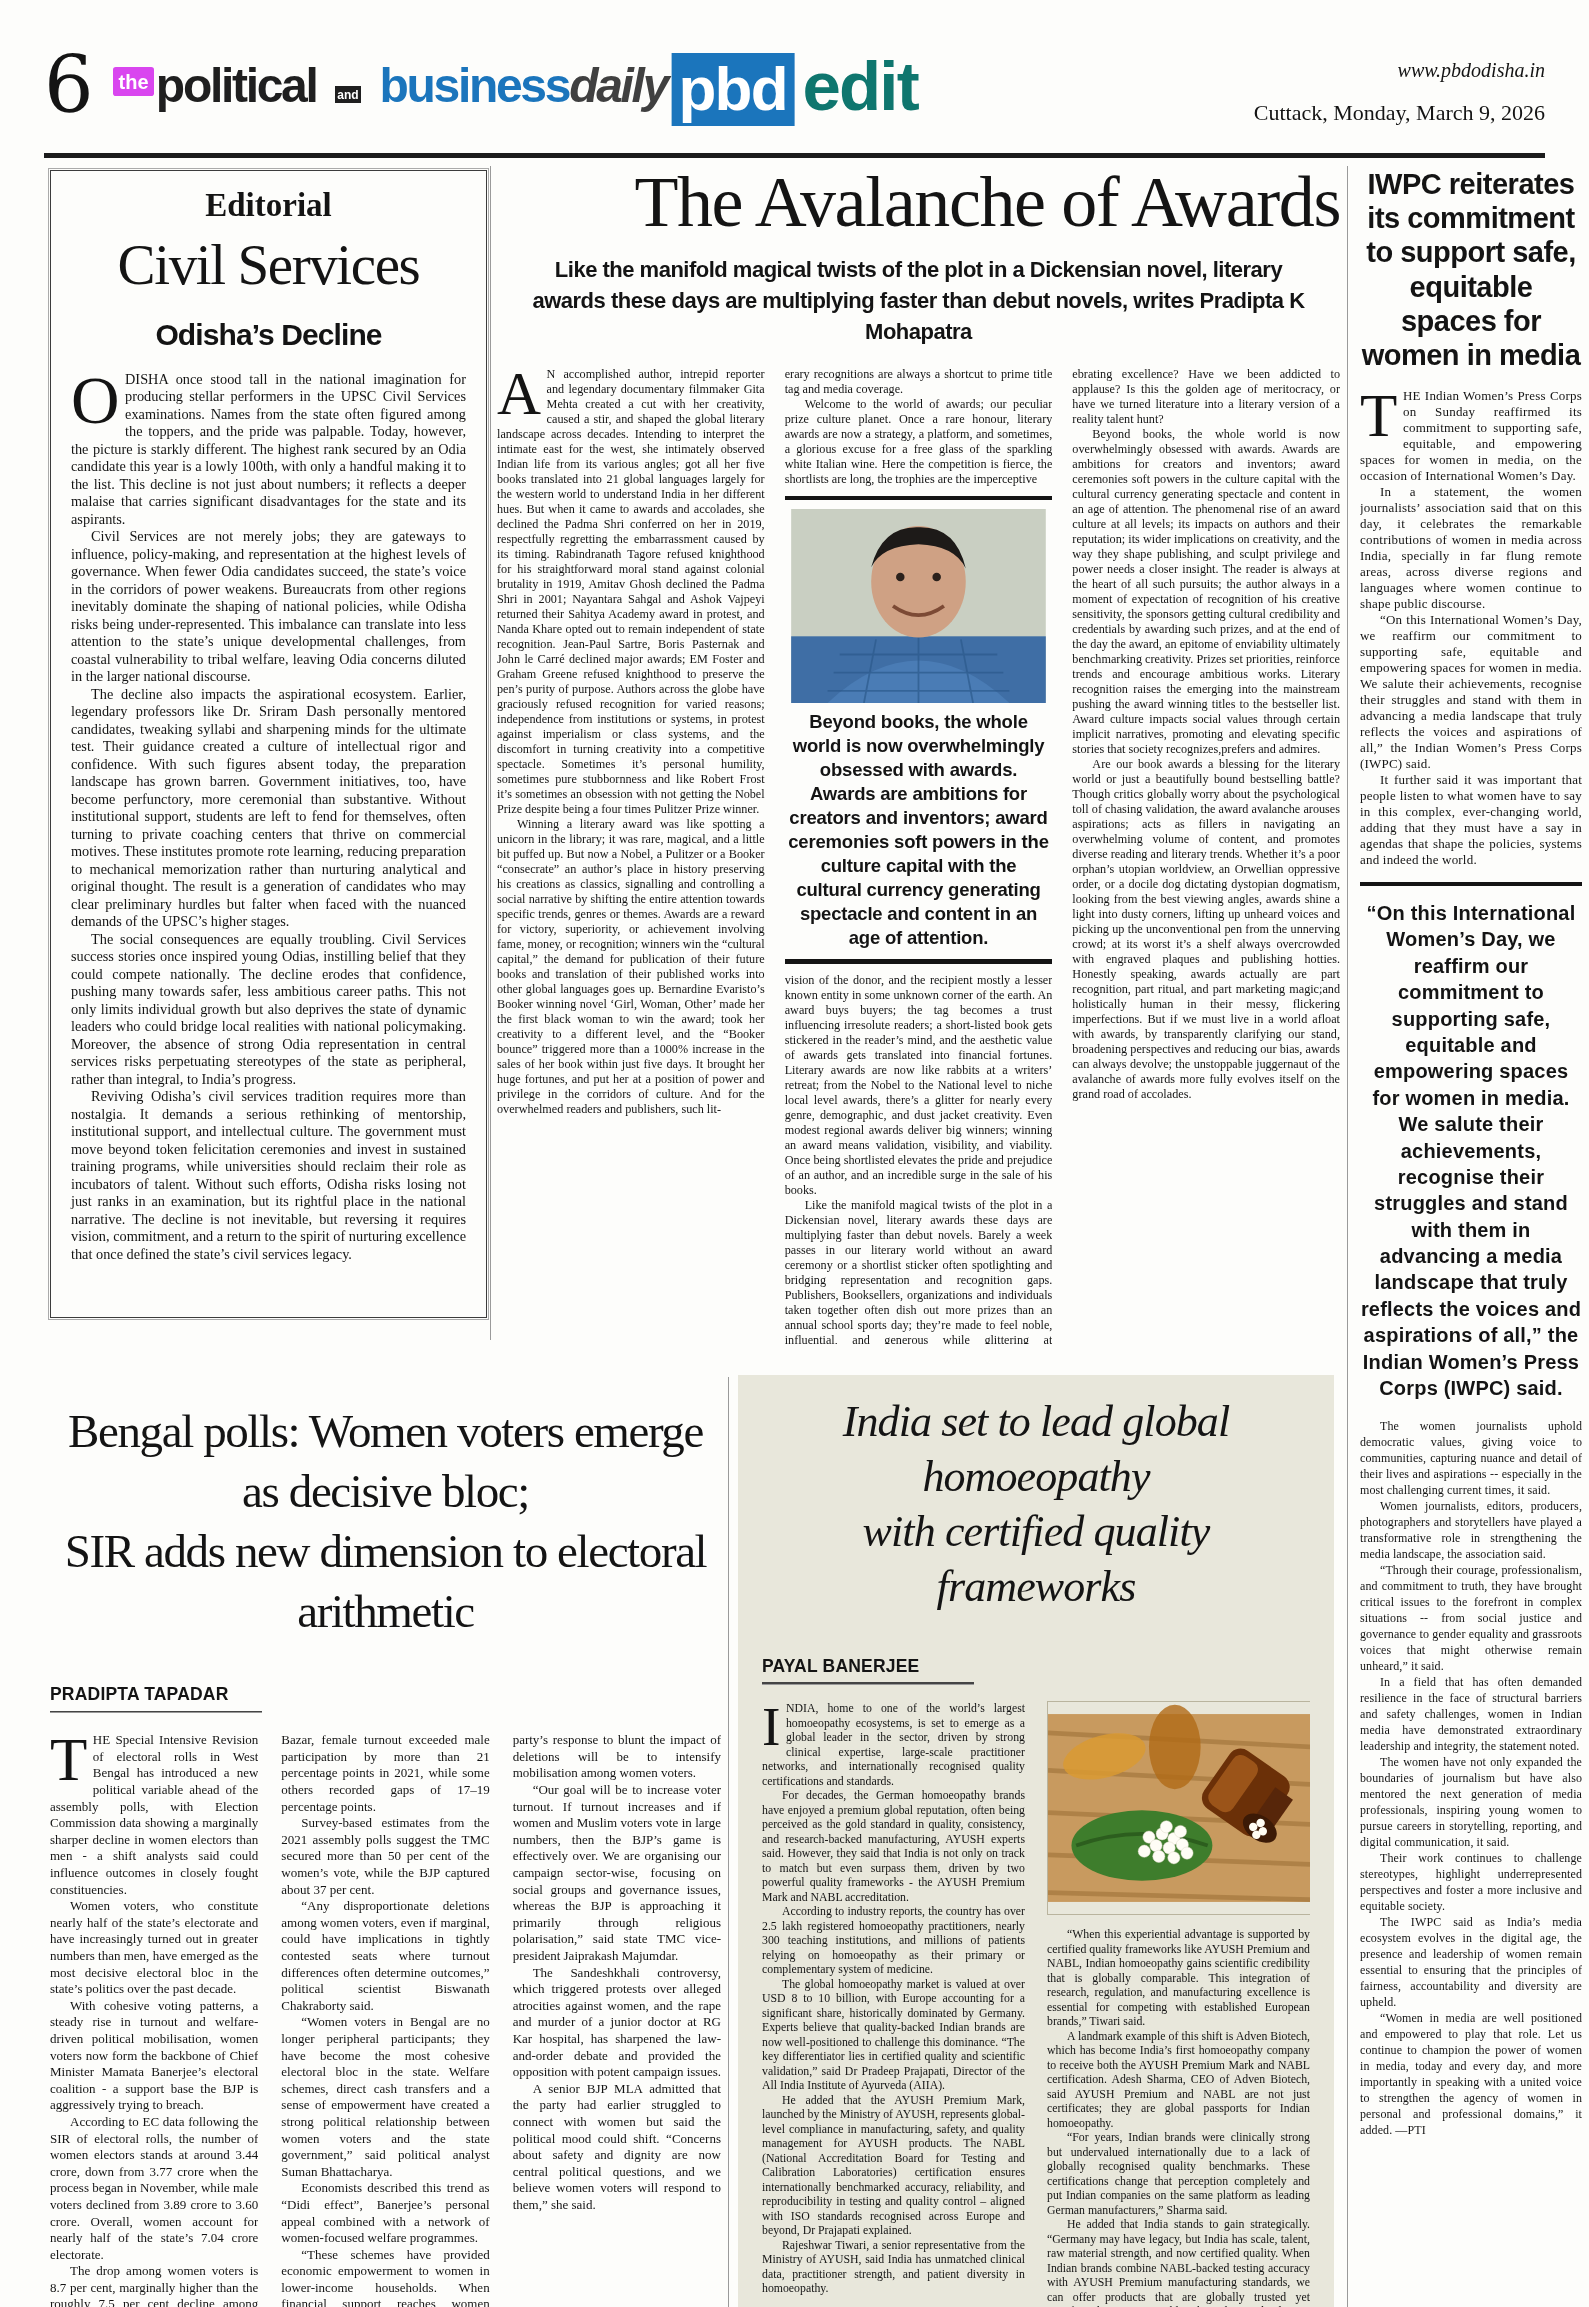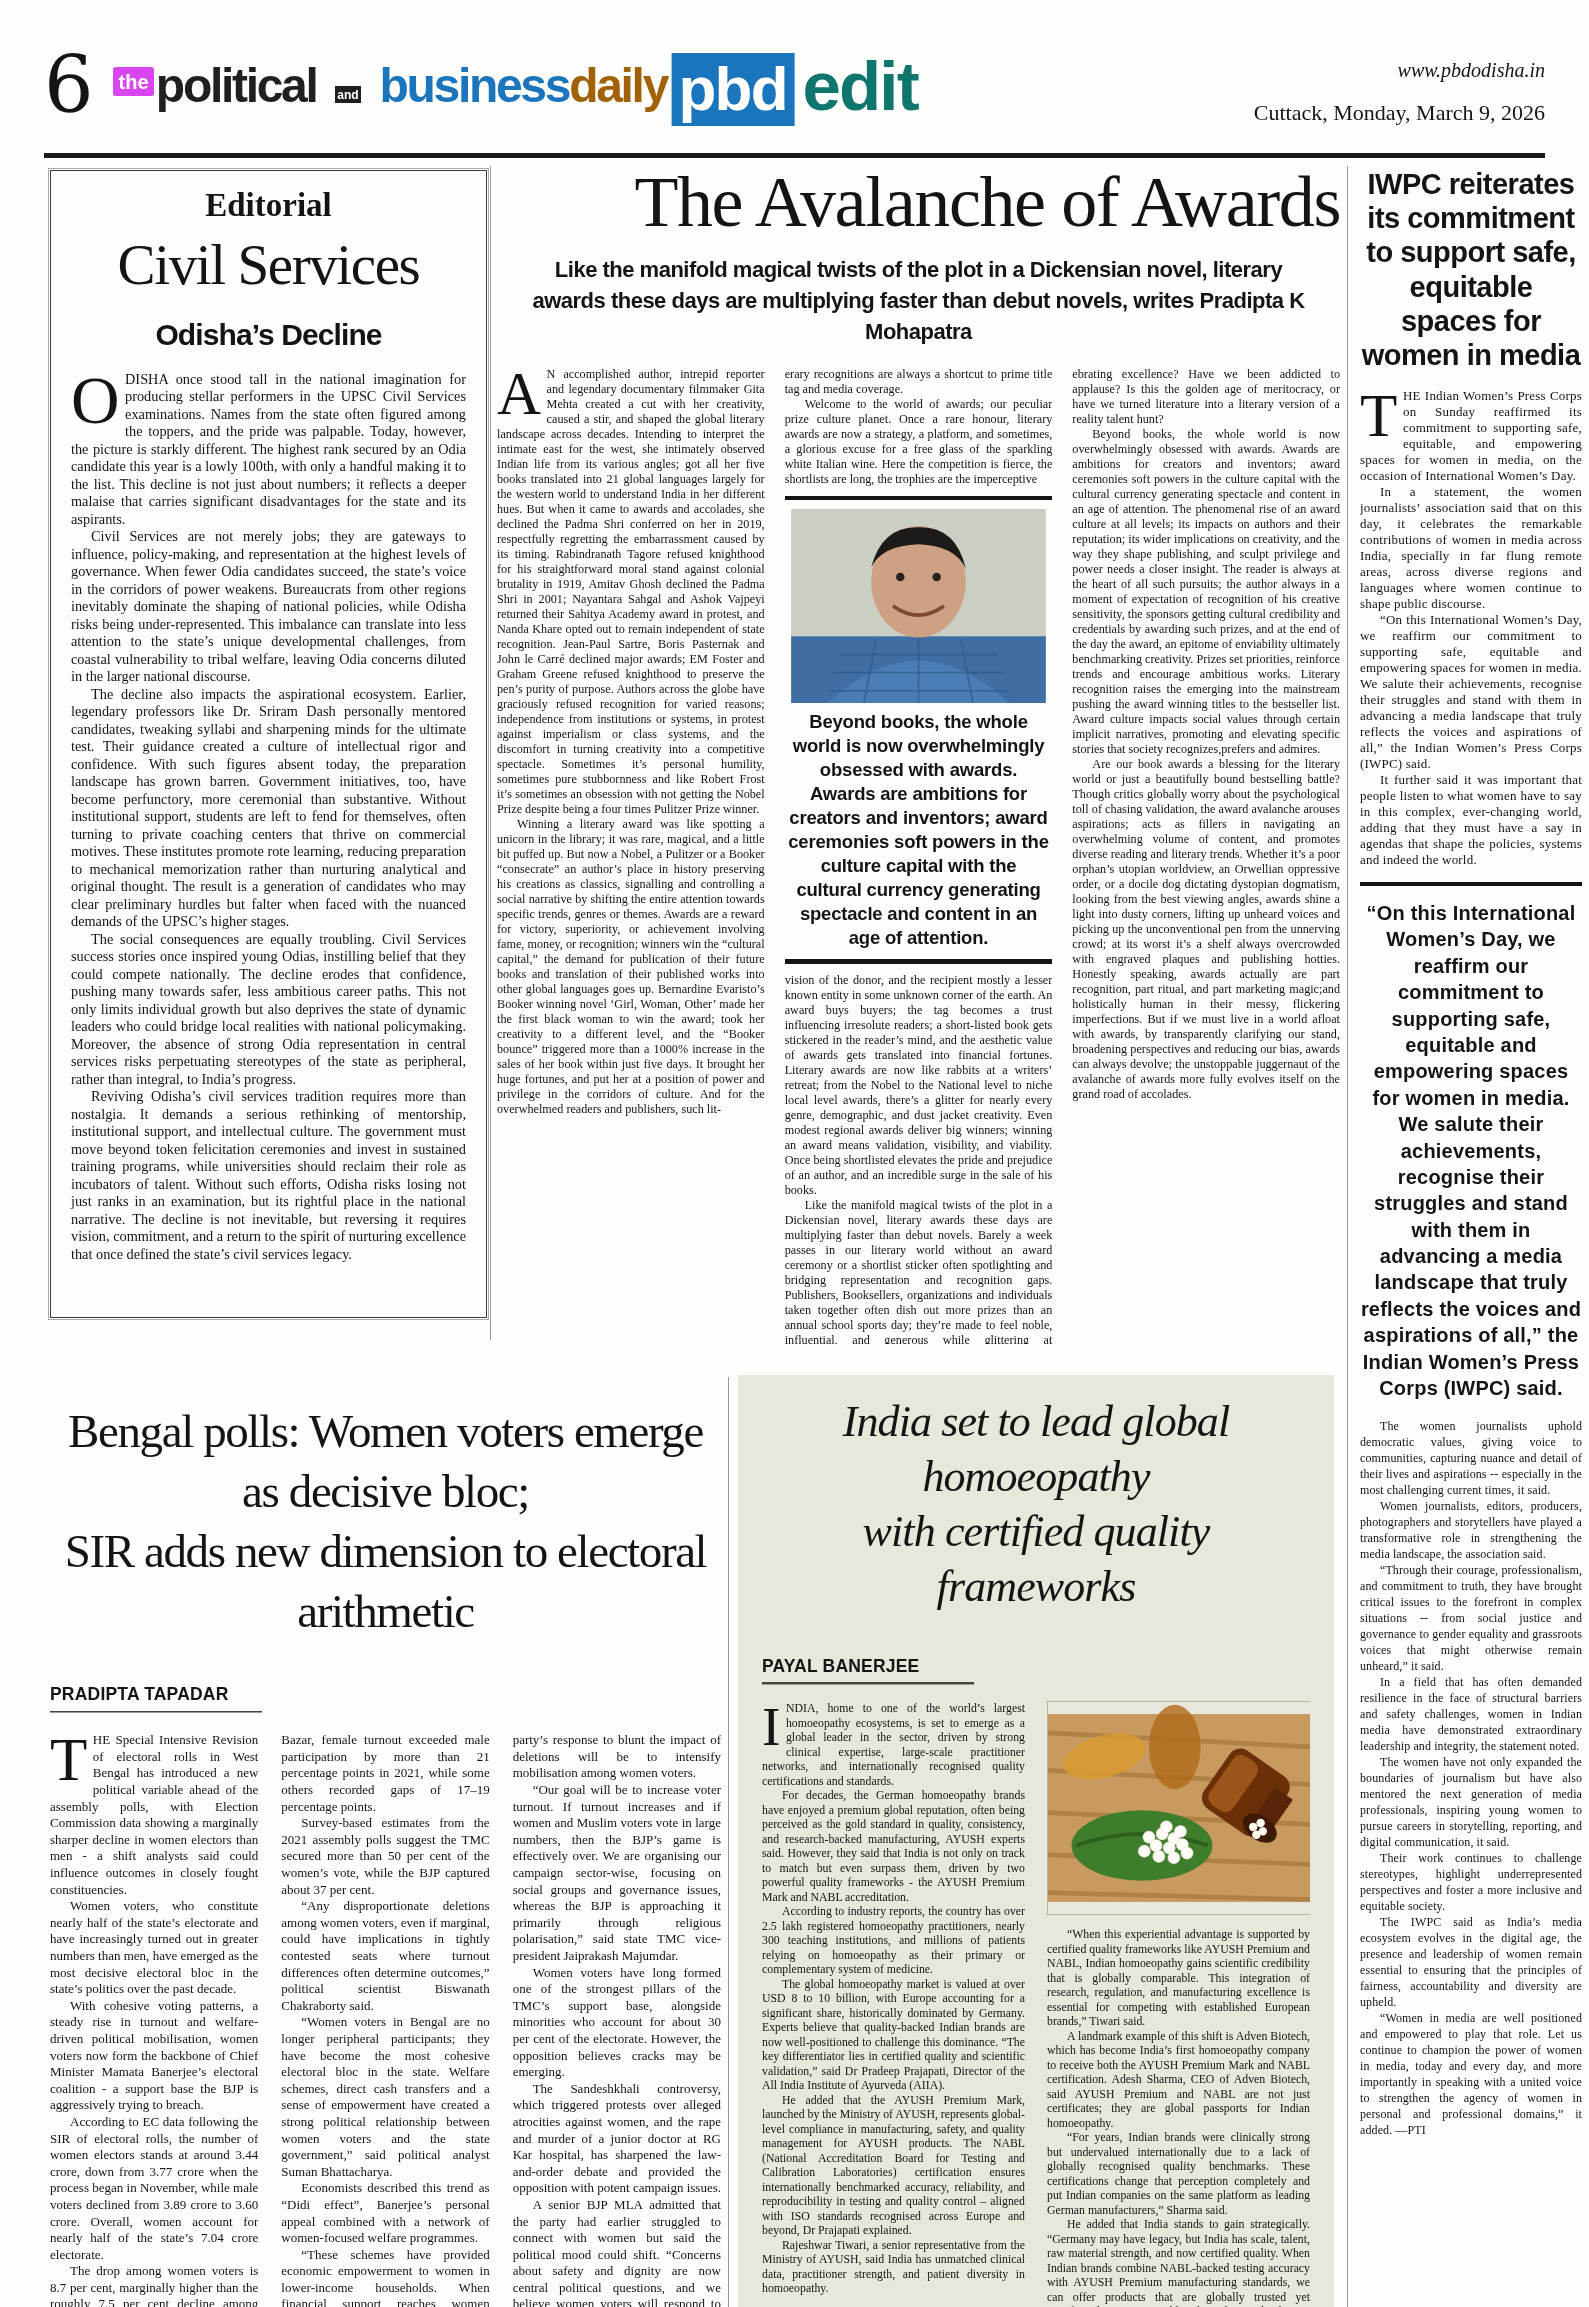--- a/index.html
+++ b/index.html
@@ -6,21 +6,21 @@
   .page{position:relative;width:1589px;height:2452px;background:#fdfdfb;font-family:"Liberation Serif",serif;color:#141414;overflow:hidden;margin:0 auto;}
   
   .masthead{position:absolute;left:44px;top:44px;right:44px;height:108px;}
   .page-num{position:absolute;left:0;top:3.7px;font-size:78px;line-height:74px;font-family:"DejaVu Serif",serif;}
   .logo{position:absolute;left:69px;top:17.5px;}
   .logo-the{display:inline-block;background:#d946ef;color:#fff;font:bold 20px/1 "Liberation Sans",sans-serif;padding:4.6px 5.5px;border-radius:2.8px;vertical-align:13px;}
   .logo-word{font:bold 48px/1 "Liberation Sans",sans-serif;letter-spacing:-2.3px;}
   .logo-political{color:#1f1f1f;}
   .logo-and{display:inline-block;background:#1f1f1f;color:#fff;font:bold 12px/1 "Liberation Sans",sans-serif;padding:2.3px 2.8px;vertical-align:2.8px;margin:0 18px;}
   .logo-business{color:#1b75bc;}
-  .logo-daily{color:#a16207;}
+  .logo-daily{color:#404040;font-style:italic;}
   .pbd-edit{position:absolute;left:50%;transform:translateX(-50%);top:8.3px;white-space:nowrap;}
   .pbd-box{display:inline-block;background:#1b75bc;color:#fff;font:bold 62px/1 "Liberation Sans",sans-serif;padding:5.5px 7.4px;letter-spacing:-1.8px;}
   .edit-word{font:bold 69px/1 "Liberation Sans",sans-serif;color:#0f766e;letter-spacing:-1.8px;margin-left:8.3px;}
   .mast-right{position:absolute;right:0;top:14px;text-align:right;}
   .mast-url{font:italic 20px/1.2 "Liberation Serif",serif;}
   .mast-date{font:22px/1.2 "Liberation Serif",serif;margin-top:17.5px;}
   .header-rule{position:absolute;left:44px;right:44px;top:153px;height:4.6px;background:#1c1c1c;}
   
   .vrule{position:absolute;width:1.4px;background:#9a9a9a;}
   
@@ -187,21 +187,20 @@
           <p class="cont">Bazar, female turnout exceeded male participation by more than 21 percentage points in 2021, while some others recorded gaps of 17–19 percentage points.</p>
           <p>Survey-based estimates from the 2021 assembly polls suggest the TMC secured more than 50 per cent of the women’s vote, while the BJP captured about 37 per cent.</p>
           <p>“Any disproportionate deletions among women voters, even if marginal, could have implications in tightly contested seats where turnout differences often determine outcomes,” political scientist Biswanath Chakraborty said.</p>
           <p>“Women voters in Bengal are no longer peripheral participants; they have become the most cohesive electoral bloc in the state. Welfare schemes, direct cash transfers and a sense of empowerment have created a strong political relationship between women voters and the state government,” said political analyst Suman Bhattacharya.</p>
           <p>Economists described this trend as “Didi effect”, Banerjee’s personal appeal combined with a network of women-focused welfare programmes.</p>
           <p>“These schemes have provided economic empowerment to women in lower-income households. When financial support reaches women directly, it often translates into political trust,” said an economist.</p>
         </div>
       <div class="bg-col body">
           <p class="cont">party’s response to blunt the impact of deletions will be to intensify mobilisation among women voters.</p>
           <p>“Our goal will be to increase voter turnout. If turnout increases and if women and Muslim voters vote in large numbers, then the BJP’s game is effectively over. We are organising our campaign sector-wise, focusing on social groups and governance issues, whereas the BJP is approaching it primarily through religious polarisation,” said state TMC vice-president Jaiprakash Majumdar.</p>
-          <p>Women voters have long formed one of the strongest pillars of the TMC’s support base, alongside minorities who account for about 30 per cent of the electorate. However, the opposition believes cracks may be emerging.</p>
           <p>The Sandeshkhali controversy, which triggered protests over alleged atrocities against women, and the rape and murder of a junior doctor at RG Kar hospital, has sharpened the law-and-order debate and provided the opposition with potent campaign issues.</p>
           <p>A senior BJP MLA admitted that the party had earlier struggled to connect with women but said the political mood could shift. “Concerns about safety and dignity are now central political questions, and we believe women voters will respond to them,” she said.</p>
         </div>
     </div>
   </div>
 
   <div class="homoeo">
     <div class="ho-headline">
       <div>India set to lead global homoeopathy</div>
       <div>with certified quality frameworks</div>

